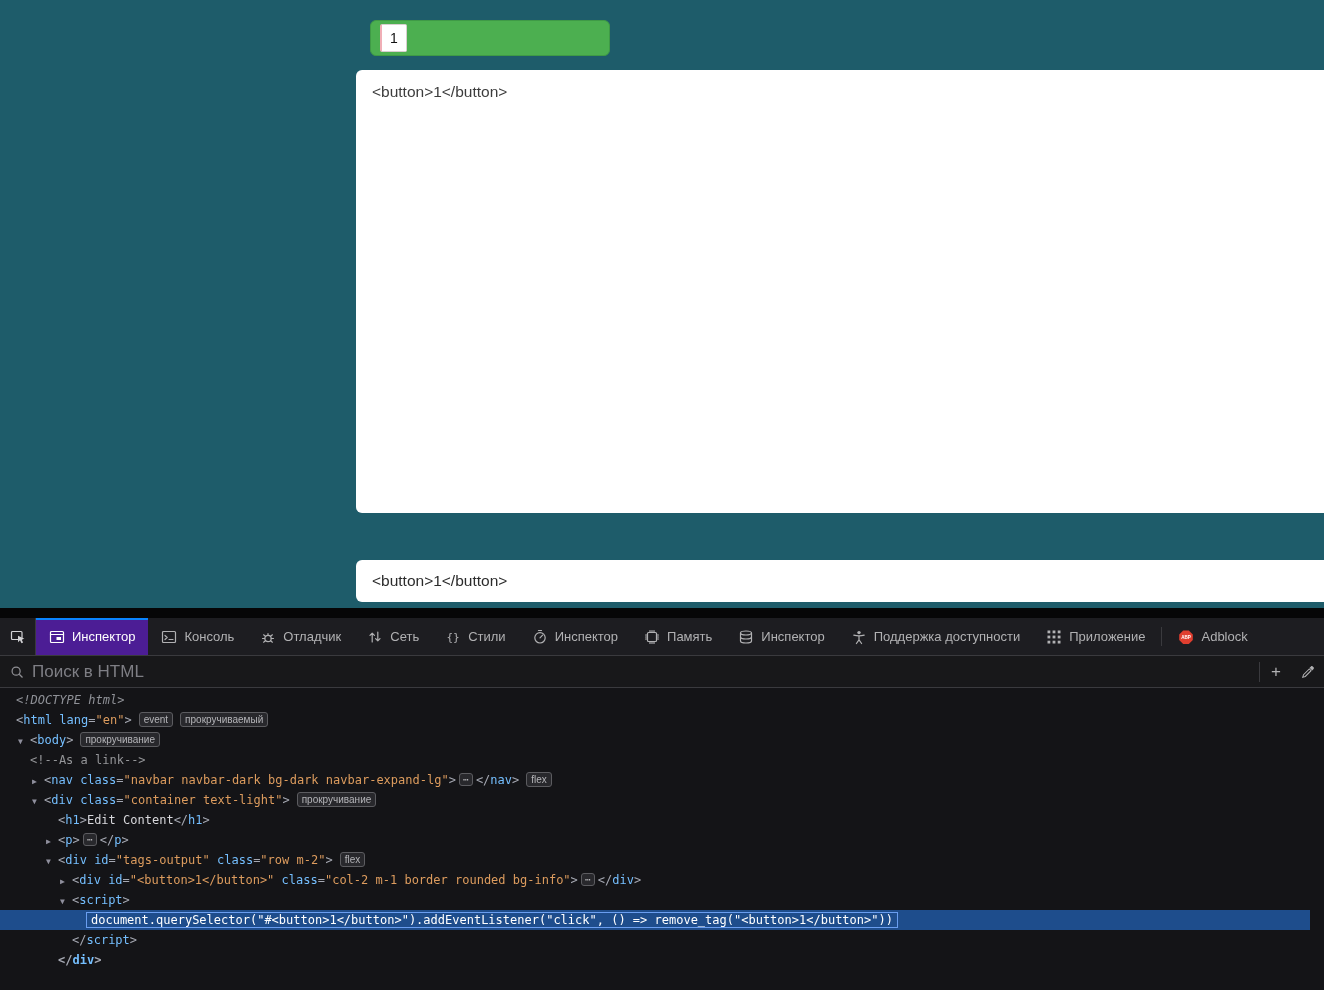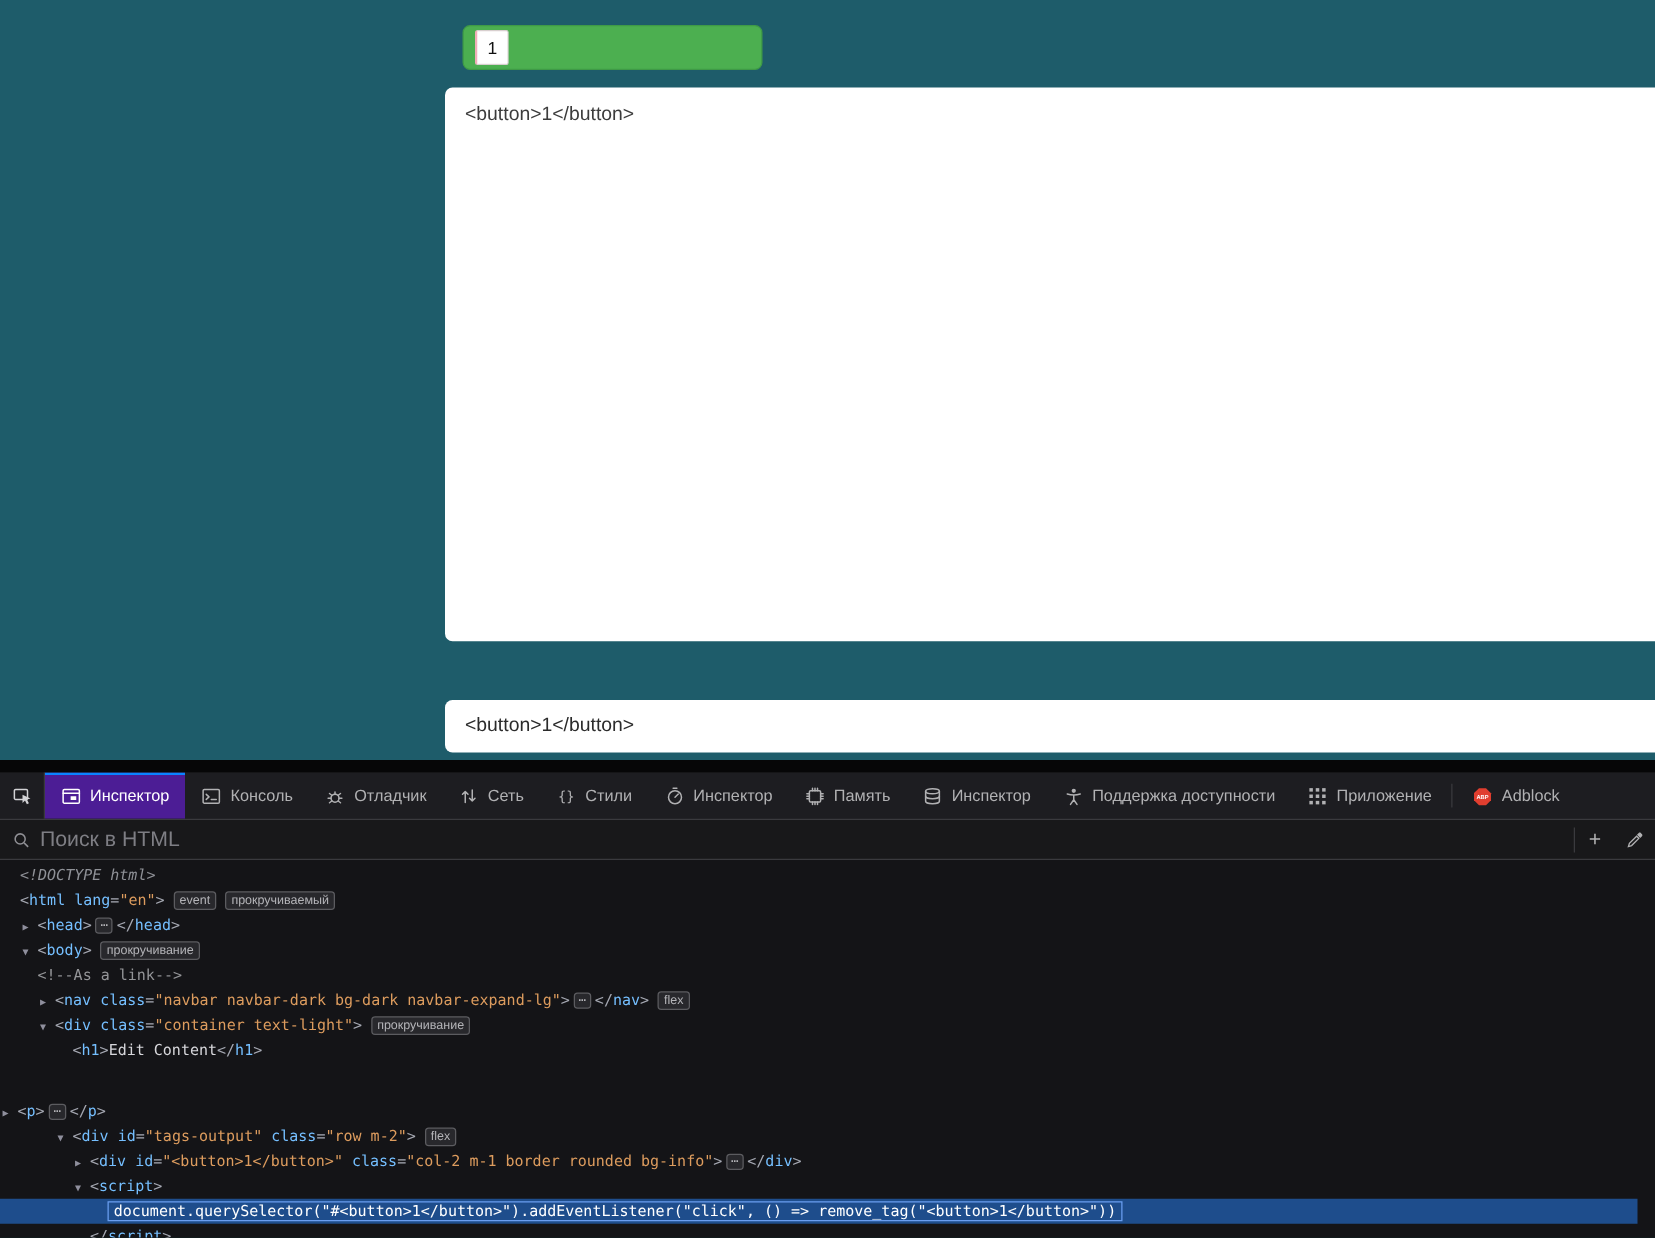--- a/index.html
+++ b/index.html
@@ -225,27 +225,26 @@
           <path d="M2 14l.9-2.9 6.6-6.6 2 2-6.6 6.6z"></path>
           <path d="M9.8 3.2l1.6-1.6c.5-.5 1.4-.5 1.9 0l1.1 1.1c.5.5.5 1.4 0 1.9l-1.6 1.6z" fill="currentColor" stroke="none"></path>
         </svg>
       </span>
     </button>
   </div>
 
   <div class="markup">
       <div class="mk-row" style="padding-left: 2px;"><span class="twisty"></span><span class="seg-doctype">&lt;!DOCTYPE html&gt;</span></div>
       <div class="mk-row" style="padding-left: 2px;"><span class="twisty"></span><span class="seg-punct">&lt;</span><span class="seg-tag">html</span><span class="seg-attr"> lang</span><span class="seg-punct">=</span><span class="seg-value">"en"</span><span class="seg-punct">&gt;</span><span class="badge">event</span><span class="badge">прокручиваемый</span></div>
-      <div class="mk-row" style="padding-left: 16px;"><span class="twisty">▶</span><span class="seg-punct">&lt;</span><span class="seg-tag">head</span><span class="seg-punct">&gt;</span><span class="ellipsis-seg">⋯</span><span class="seg-punct">&lt;/</span><span class="seg-tag">head</span><span class="seg-punct">&gt;</span></div>
       <div class="mk-row" style="padding-left: 16px;"><span class="twisty">▼</span><span class="seg-punct">&lt;</span><span class="seg-tag">body</span><span class="seg-punct">&gt;</span><span class="badge">прокручивание</span></div>
       <div class="mk-row" style="padding-left: 30px;"><span class="seg-comment">&lt;!--As a link--&gt;</span></div>
       <div class="mk-row" style="padding-left: 30px;"><span class="twisty">▶</span><span class="seg-punct">&lt;</span><span class="seg-tag">nav</span><span class="seg-attr"> class</span><span class="seg-punct">=</span><span class="seg-value">"navbar navbar-dark bg-dark navbar-expand-lg"</span><span class="seg-punct">&gt;</span><span class="ellipsis-seg">⋯</span><span class="seg-punct">&lt;/</span><span class="seg-tag">nav</span><span class="seg-punct">&gt;</span><span class="badge">flex</span></div>
       <div class="mk-row" style="padding-left: 30px;"><span class="twisty">▼</span><span class="seg-punct">&lt;</span><span class="seg-tag">div</span><span class="seg-attr"> class</span><span class="seg-punct">=</span><span class="seg-value">"container text-light"</span><span class="seg-punct">&gt;</span><span class="badge">прокручивание</span></div>
       <div class="mk-row" style="padding-left: 44px;"><span class="twisty"></span><span class="seg-punct">&lt;</span><span class="seg-tag">h1</span><span class="seg-punct">&gt;</span><span class="seg-text">Edit Content</span><span class="seg-punct">&lt;/</span><span class="seg-tag">h1</span><span class="seg-punct">&gt;</span></div>
-      <div class="mk-row" style=" margin-top: 29px;"><span class="twisty">▶</span><span class="seg-punct">&lt;</span><span class="seg-tag">p</span><span class="seg-punct">&gt;</span><span class="ellipsis-seg">⋯</span><span class="seg-punct">&lt;/</span><span class="seg-tag">p</span><span class="seg-punct">&gt;</span></div>
+      <div class="mk-row" style="padding-left: 44px;"><span class="twisty">▶</span><span class="seg-punct">&lt;</span><span class="seg-tag">p</span><span class="seg-punct">&gt;</span><span class="ellipsis-seg">⋯</span><span class="seg-punct">&lt;/</span><span class="seg-tag">p</span><span class="seg-punct">&gt;</span></div>
       <div class="mk-row" style="padding-left: 44px;"><span class="twisty">▼</span><span class="seg-punct">&lt;</span><span class="seg-tag">div</span><span class="seg-attr"> id</span><span class="seg-punct">=</span><span class="seg-value">"tags-output"</span><span class="seg-attr"> class</span><span class="seg-punct">=</span><span class="seg-value">"row m-2"</span><span class="seg-punct">&gt;</span><span class="badge">flex</span></div>
       <div class="mk-row" style="padding-left: 58px;"><span class="twisty">▶</span><span class="seg-punct">&lt;</span><span class="seg-tag">div</span><span class="seg-attr"> id</span><span class="seg-punct">=</span><span class="seg-value">"&lt;button&gt;1&lt;/button&gt;"</span><span class="seg-attr"> class</span><span class="seg-punct">=</span><span class="seg-value">"col-2 m-1 border rounded bg-info"</span><span class="seg-punct">&gt;</span><span class="ellipsis-seg">⋯</span><span class="seg-punct">&lt;/</span><span class="seg-tag">div</span><span class="seg-punct">&gt;</span></div>
       <div class="mk-row" style="padding-left: 58px;"><span class="twisty">▼</span><span class="seg-punct">&lt;</span><span class="seg-tag">script</span><span class="seg-punct">&gt;</span></div>
       <div class="mk-row selected" style="padding-left: 72px;"><span class="twisty"></span><span class="code-box"><span class="seg-code">document.querySelector("#&lt;button&gt;1&lt;/button&gt;").addEventListener("click", () =&gt; remove_tag("&lt;button&gt;1&lt;/button&gt;"))</span></span></div>
       <div class="mk-row" style="padding-left: 58px;"><span class="twisty"></span><span class="seg-punct">&lt;/</span><span class="seg-tag">script</span><span class="seg-punct">&gt;</span></div>
-      <div class="mk-row" style=""><span class="twisty"></span><span class="seg-punct">&lt;/</span><span class="seg-tag">div</span><span class="seg-punct">&gt;</span></div>
+      <div class="mk-row" style="padding-left: 44px; font-weight: bold;"><span class="twisty"></span><span class="seg-punct">&lt;/</span><span class="seg-tag">div</span><span class="seg-punct">&gt;</span></div>
     </div>
 </div>
 
 </body></html>

